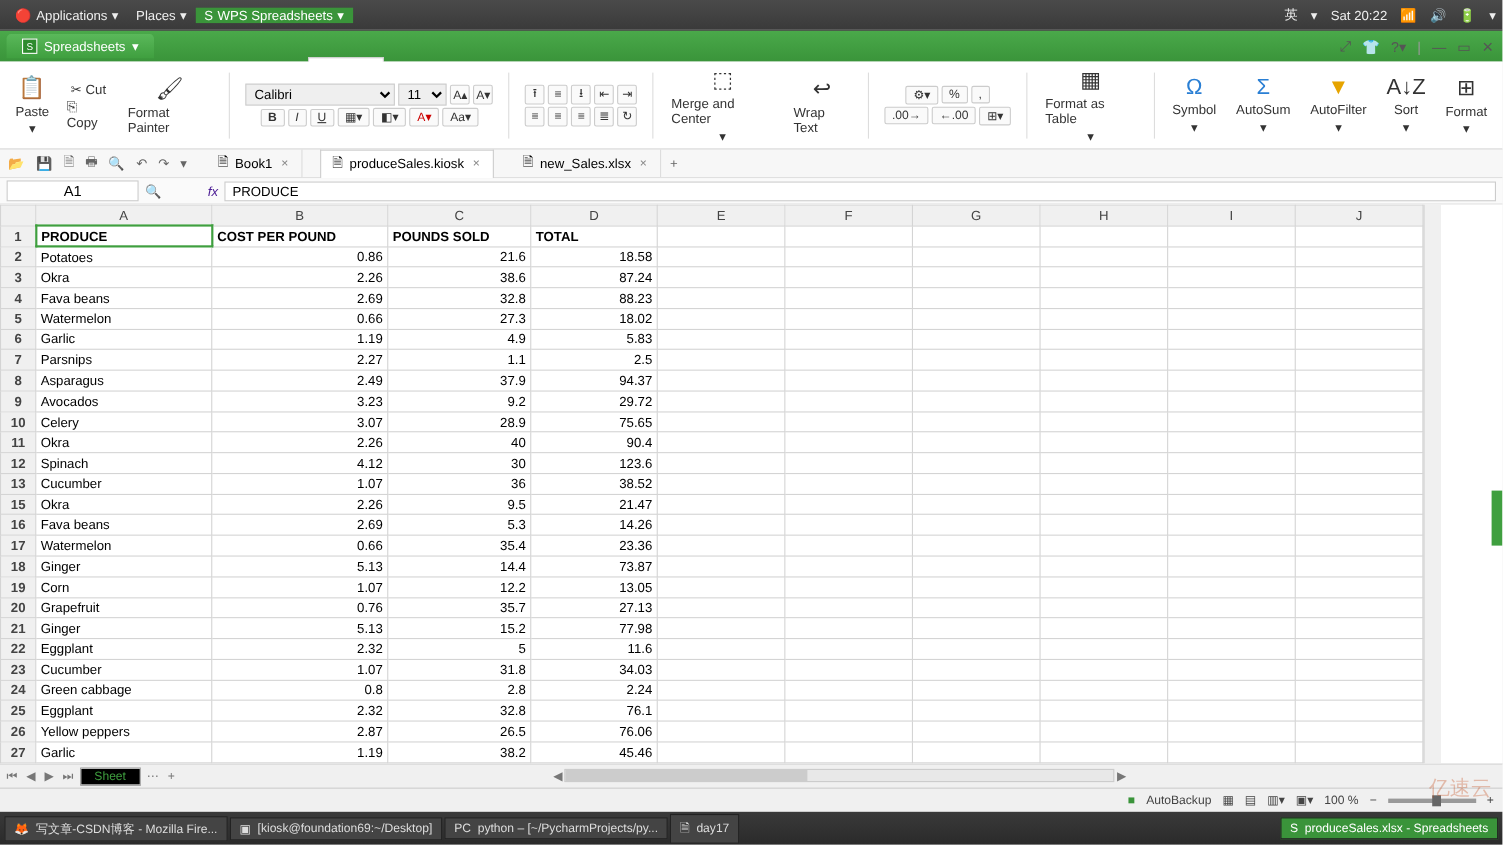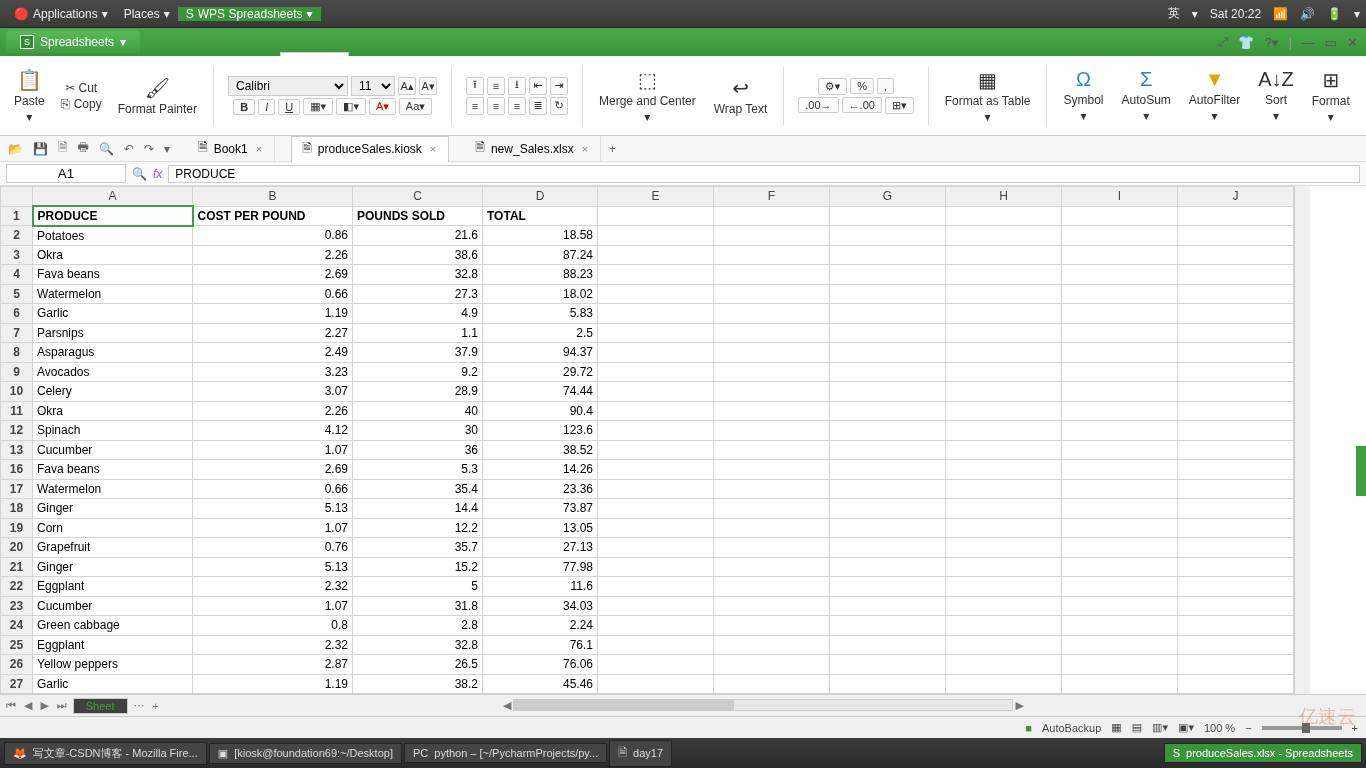--- a/index.html
+++ b/index.html
@@ -25,35 +25,35 @@
 .ribbon .rowbtns>span { border:1px solid #ccc; padding:1px 6px; font-size:11px; cursor:pointer; border-radius:2px; background:#fafafa; }
 .ribbon select, .ribbon input { border:1px solid #ccc; font-size:12px; padding:1px 3px; }
 .ribbon .smallico { width:18px; height:18px; display:inline-flex; align-items:center; justify-content:center; cursor:pointer; font-size:13px; }
 .qat { height:26px; background:#f7f7f7; border-bottom:1px solid #ddd; display:flex; align-items:center; padding:0 6px; gap:6px; font-size:12px; }
 .qat .qico { color:#666; cursor:pointer; padding:0 2px; }
 .qat .doc-tab { display:flex; align-items:center; gap:6px; padding:2px 10px; margin-left:10px; cursor:pointer; border-right:1px solid #ddd; }
 .qat .doc-tab.active { background:#fff; border:1px solid #ccc; border-bottom:none; }
 .qat .closex { color:#888; font-size:11px; padding:0 2px; }
 .cellref { height:24px; background:#fafafa; border-bottom:1px solid #ddd; display:flex; align-items:center; font-size:12px; }
 .cellref .namebox { width:120px; border:1px solid #ccc; margin:0 6px; padding:1px 6px; background:#fff; text-align:center; }
-.cellref .fx { padding:0 6px; font-style:italic; color:#8b5cf6; }
+.cellref .fx { padding:0 6px; font-style:italic; color:#4c1d95;margin-left:36px; }
 .cellref .formula { flex:1; border:1px solid #ccc; background:#fff; padding:1px 6px; margin-right:6px; }
 .grid-area { flex:1; display:flex; overflow:hidden; background:#fff; position:relative; }
 .grid-area table { border-collapse:collapse; table-layout:fixed; }
 .grid-area th, .grid-area td { border:1px solid #d4d4d4; height:17px; font-size:12px; padding:0 4px; white-space:nowrap; overflow:hidden; }
 .colhdr th { background:#f0f0f0; color:#444; font-weight:normal; text-align:center; }
 .rowhdr { background:#f0f0f0; color:#444; text-align:center; width:32px; }
 .hdr-row td, .hdr-row th.cell { font-weight:bold; text-align:left; }
 td.num { text-align:right; }
 td.txt { text-align:left; }
 .sel-cell { border:2px solid #3f9f3f !important; }
 .col-A{width:160px}.col-B{width:160px}.col-C{width:130px}.col-D{width:115px}.col-E,.col-F,.col-G,.col-H,.col-I,.col-J{width:116px}
 .sheet-tabs { height:22px; background:#f0f0f0; border-top:1px solid #ccc; display:flex; align-items:center; font-size:11px; padding:0 4px; gap:4px; }
 .sheet-tabs .nav { color:#777; cursor:pointer; padding:0 2px; }
-.sheet-tabs .sheet { background:#404040; border:1px solid #ccc; padding:1px 12px; color:#3f9f3f; cursor:pointer; }
+.sheet-tabs .sheet { background:#000000; border:1px solid #ccc; padding:1px 12px; color:#3f9f3f; cursor:pointer; }
 .sheet-tabs .hscroll { flex:1; display:flex; justify-content:center; }
 .sheet-tabs .scrolltrack { width:500px; height:12px; background:#e8e8e8; border:1px solid #ccc; position:relative; }
 .sheet-tabs .scrollthumb { position:absolute; left:0; width:220px; height:10px; background:#ccc; }
 .statusbar { height:22px; background:#f0f0f0; border-top:1px solid #ccc; display:flex; align-items:center; justify-content:flex-end; font-size:11px; color:#444; padding:0 8px; gap:10px; }
 .statusbar .zoomslider { width:80px; height:4px; background:#999; position:relative; }
 .statusbar .zoomslider::after { content:""; position:absolute; left:40px; top:-3px; width:8px; height:10px; background:#666; }
 .taskbar { height:30px; background:linear-gradient(#3a3a3a,#2a2a2a); display:flex; align-items:center; padding:0 4px; gap:2px; font-size:11px; color:#ddd; }
 .taskbar .tbtn { background:#444; border:1px solid #222; padding:3px 8px; display:flex; align-items:center; gap:6px; cursor:pointer; max-width:230px; white-space:nowrap; overflow:hidden; }
 .taskbar .tbtn.active { background:#555; }
 .watermark { position:absolute; right:10px; bottom:38px; opacity:0.3; font-size:19px; color:#c2410c; pointer-events:none;font-family:Liberation Mono, monospace; }
@@ -109,21 +109,21 @@
     <div>✂ <span>Cut</span></div>
     <div>⎘ <span>Copy</span></div>
   </div>
   <div class="bigbtn">
       <span class="ico">🖌</span>
       <span>Format Painter</span>
     </div>
   <div class="sep"></div>
   <div class="group">
     <div class="rowbtns">
-      <select style="width:120px"><option>Calibri</option></select>
+      <select style="width:136px"><option>Calibri</option></select>
       <select style="width:44px"><option>11</option></select>
       <span class="smallico">A▴</span>
       <span class="smallico">A▾</span>
     </div>
     <div class="rowbtns">
       <span style="font-weight:bold">B</span>
       <span style="font-style:italic">I</span>
       <span style="text-decoration:underline">U</span>
       <span>▦▾</span>
       <span>◧▾</span>
@@ -330,21 +330,21 @@
           <td></td>
           <td></td>
           <td></td>
           <td></td>
         </tr>
         <tr>
           <th class="rowhdr">10</th>
           <td class="txt">Celery</td>
           <td class="num">3.07</td>
           <td class="num">28.9</td>
-          <td class="num">74.44</td>
+          <td class="num">75.65</td>
           <td></td>
           <td></td>
           <td></td>
           <td></td>
           <td></td>
           <td></td>
         </tr>
         <tr>
           <th class="rowhdr">11</th>
           <td class="txt">Okra</td>
@@ -370,20 +370,33 @@
           <td></td>
           <td></td>
           <td></td>
         </tr>
         <tr>
           <th class="rowhdr">13</th>
           <td class="txt">Cucumber</td>
           <td class="num">1.07</td>
           <td class="num">36</td>
           <td class="num">38.52</td>
+          <td></td>
+          <td></td>
+          <td></td>
+          <td></td>
+          <td></td>
+          <td></td>
+        </tr>
+        <tr>
+          <th class="rowhdr">15</th>
+          <td class="txt">Okra</td>
+          <td class="num">2.26</td>
+          <td class="num">9.5</td>
+          <td class="num">21.47</td>
           <td></td>
           <td></td>
           <td></td>
           <td></td>
           <td></td>
           <td></td>
         </tr>
         <tr>
           <th class="rowhdr">16</th>
           <td class="txt">Fava beans</td>

